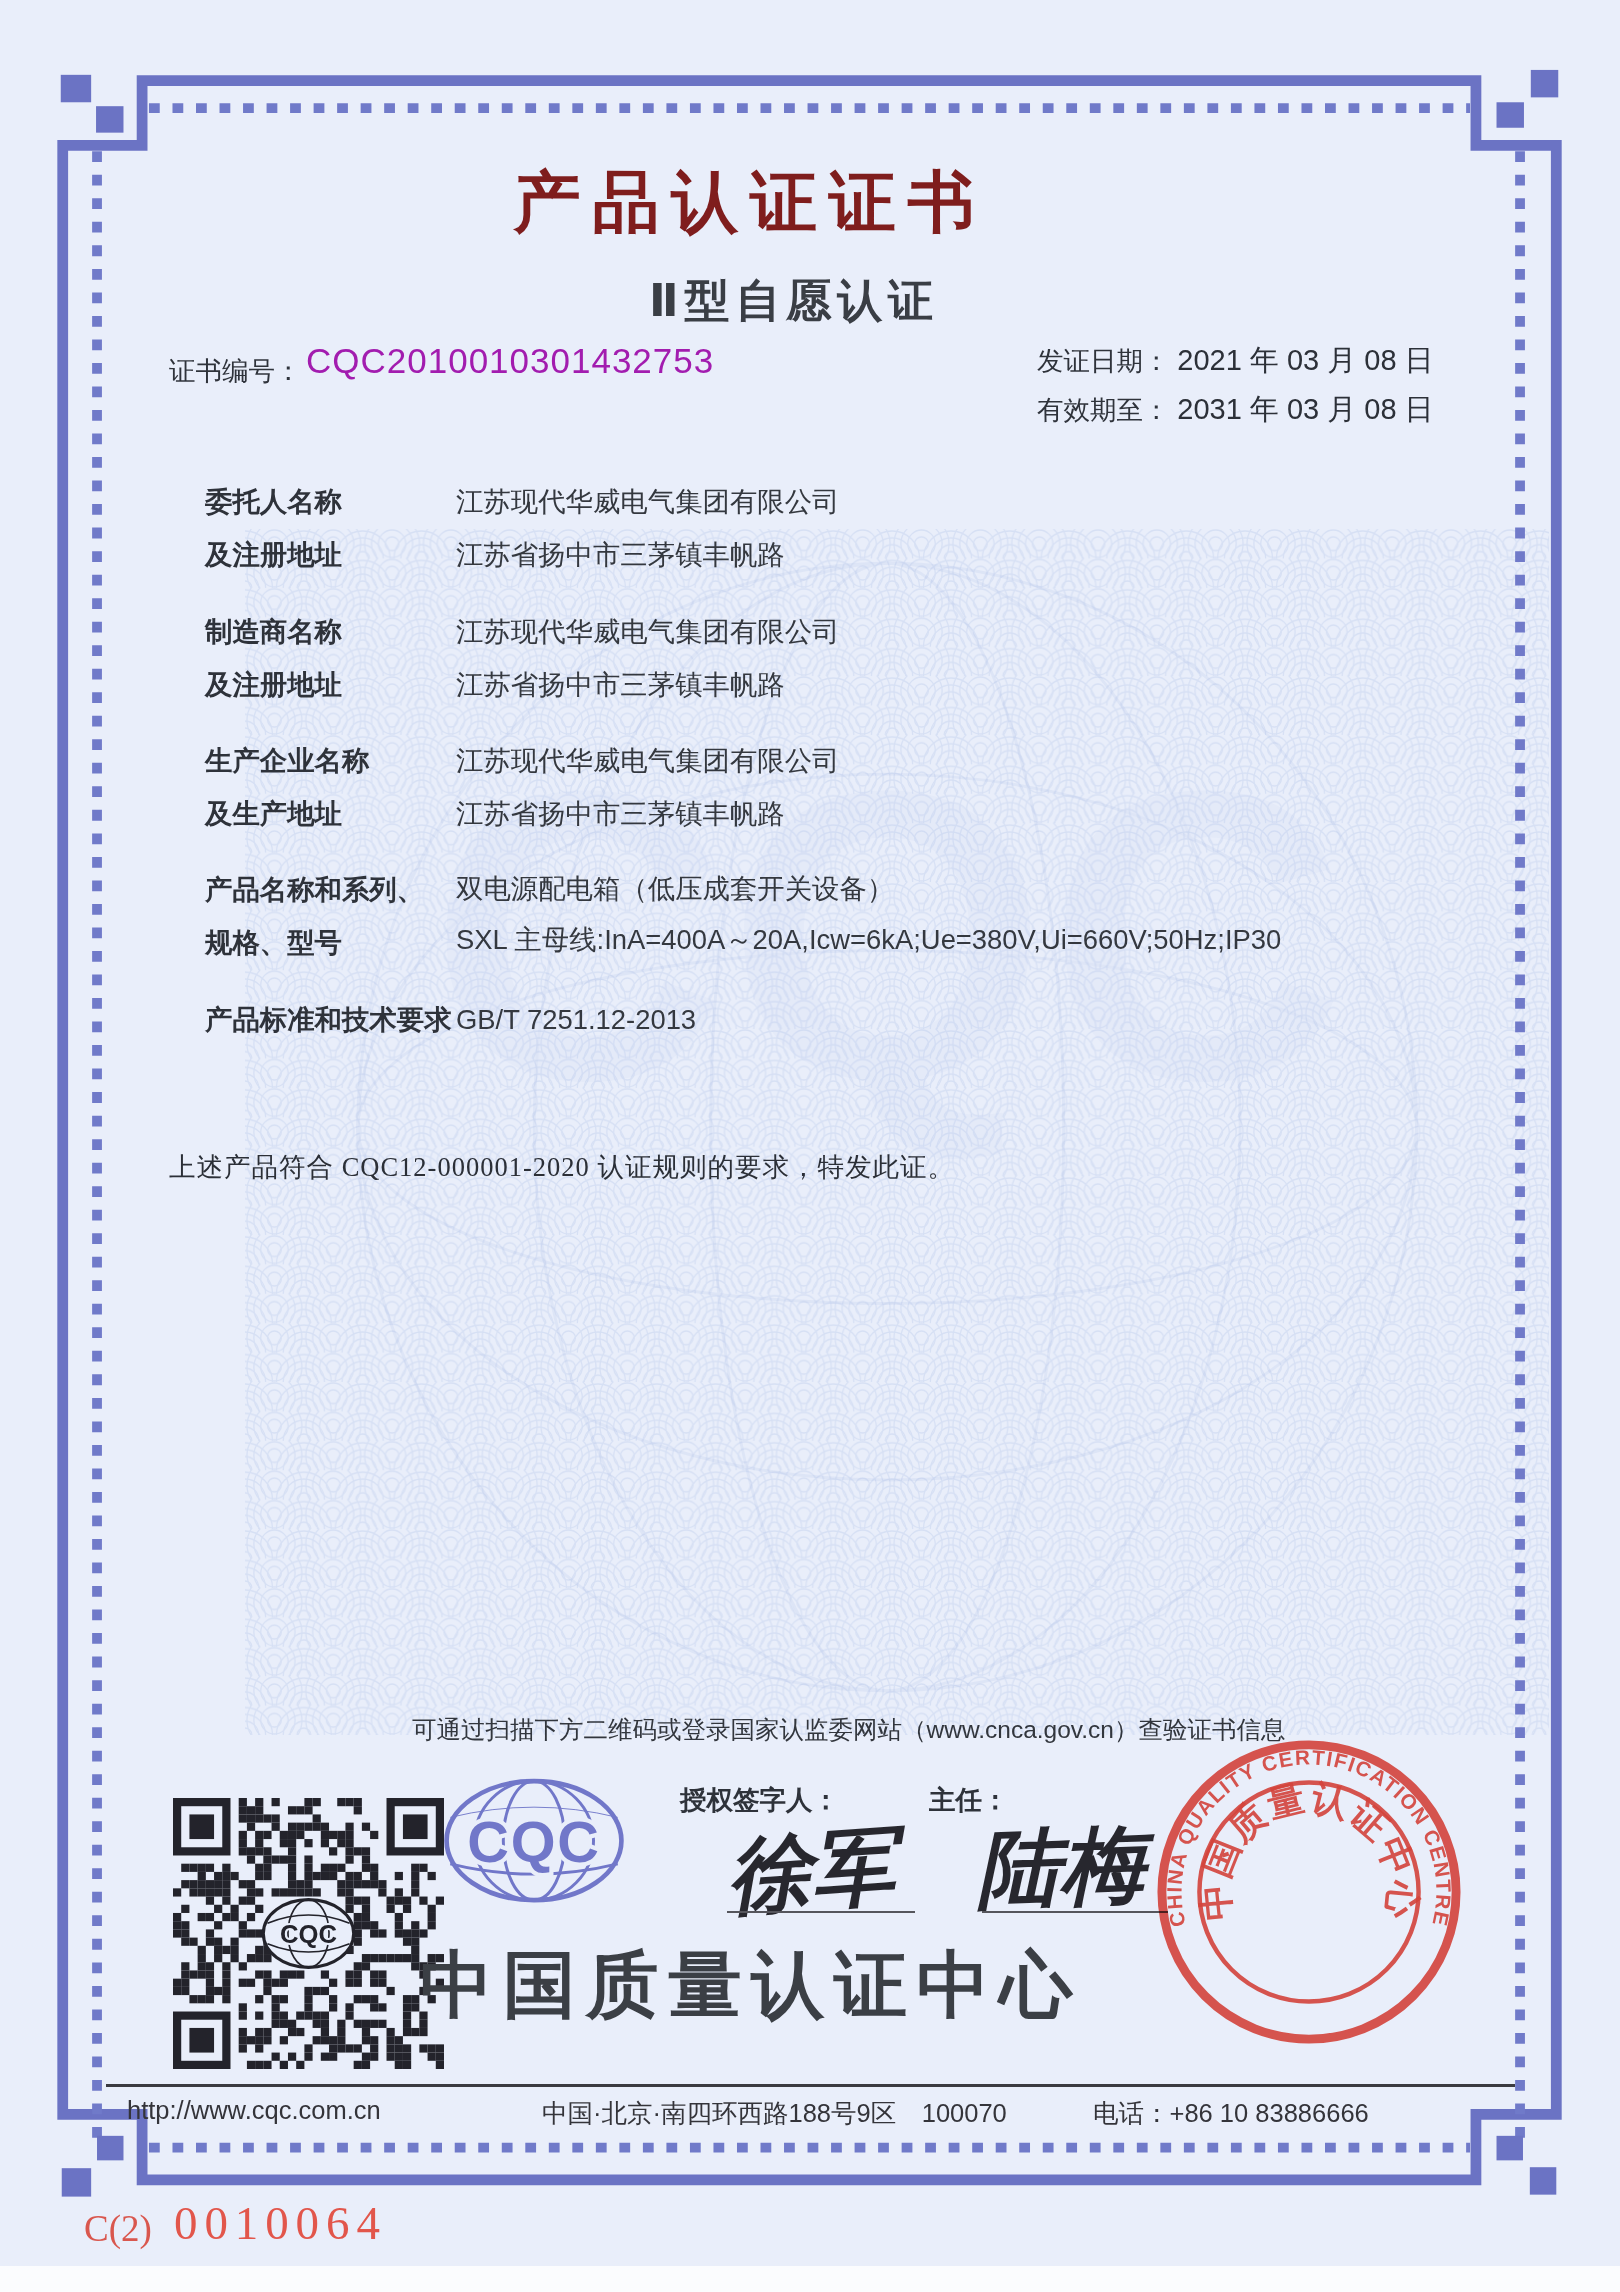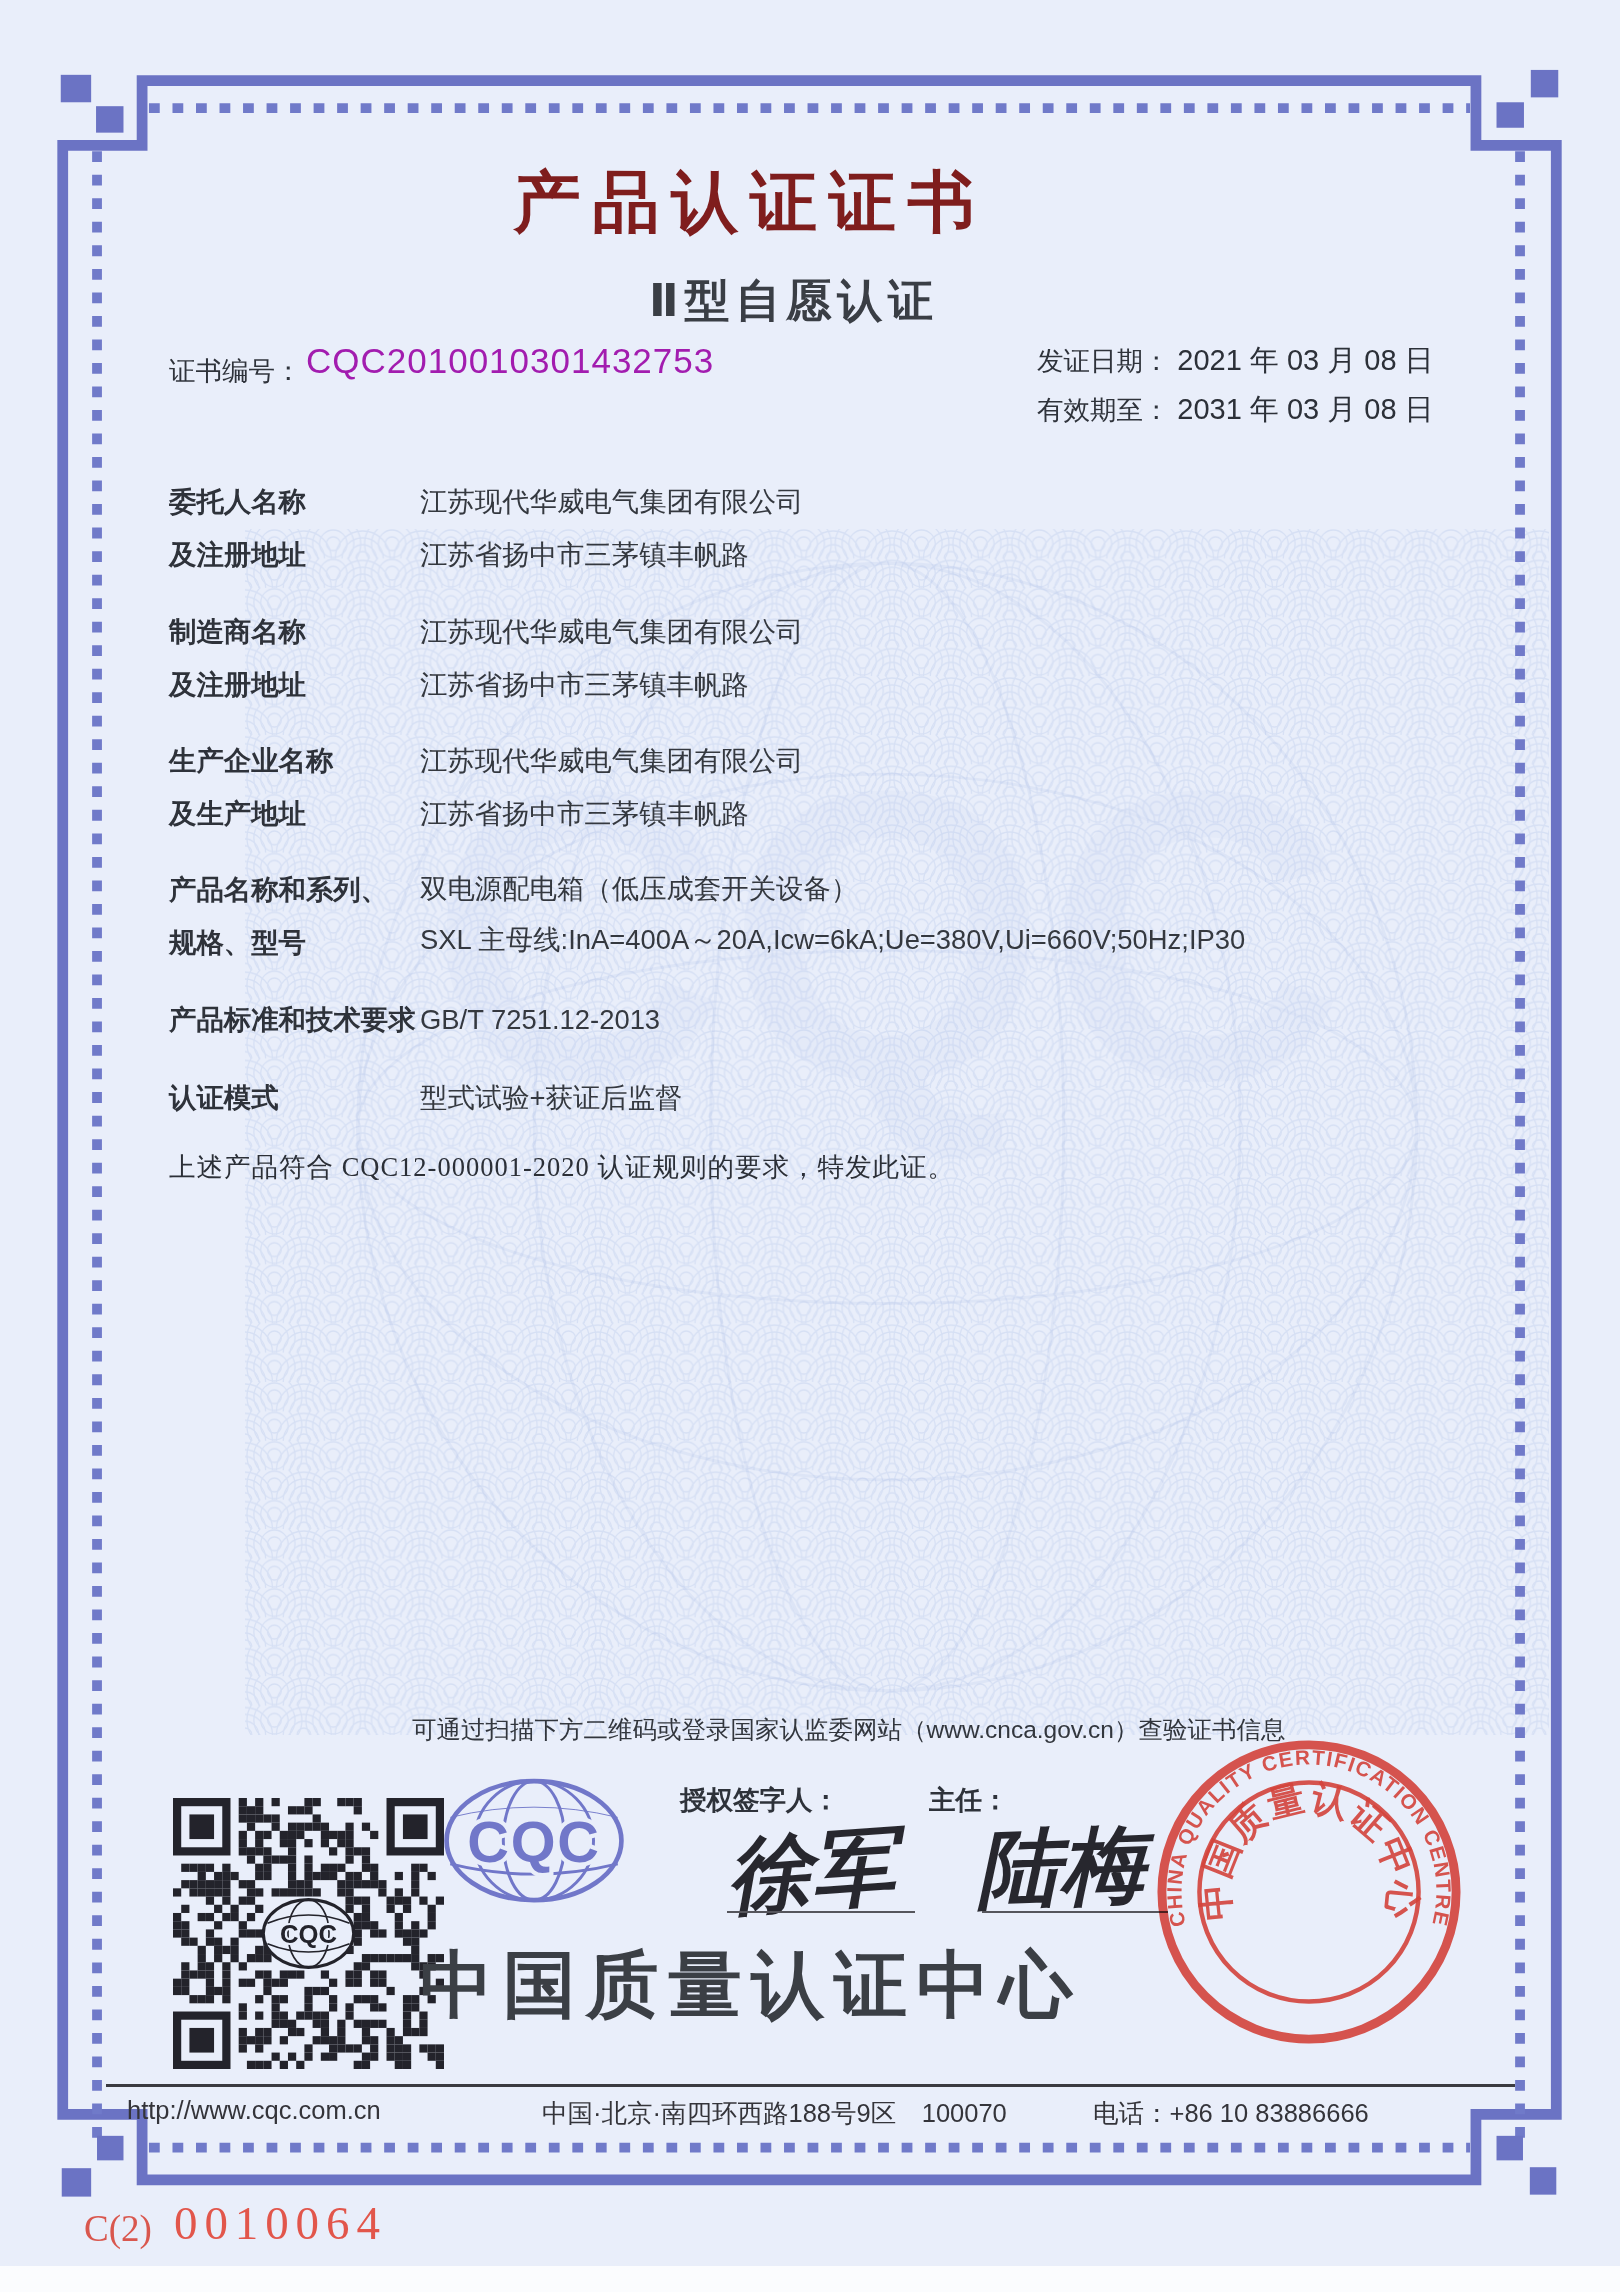--- a/index.html
+++ b/index.html
@@ -9,21 +9,21 @@
   svg.abs{display:block;}
   .kai{font-family:"Liberation Serif","DejaVu Serif",serif;}
   .title{width:1500px;left:0;top:157px;text-align:center;font-size:67px;font-weight:700;
          letter-spacing:11.8px;color:#7f1d1d;}
   .subtitle{width:1500px;left:0;top:271px;text-align:center;font-size:45px;font-weight:600;
          letter-spacing:5.9px;color:#3a3e45;padding-left:44px;}
   .certno-label{left:169px;top:353px;font-size:26.5px;color:#2f333b;}
   .certno-value{left:306px;top:341px;font-size:35px;font-weight:500;letter-spacing:1px;color:#a21caf;}
   .daterow{font-size:26.5px;color:#2f333b;}
   .daterow .val{font-family:"Liberation Sans","DejaVu Sans",sans-serif;font-size:29px;font-weight:500;color:#2c3038;margin-left:7.8px;}
-  .frow{display:flex;}
+  .frow{display:flex;margin-left:36px;}
   .flabel{width:251px;font-size:27.4px;font-weight:700;color:#2e323a;line-height:53px;}
   .fvalue{font-size:27.4px;color:#34383f;line-height:53px;}
   .stmt{left:169px;font-size:26.5px;color:#2b2f37;letter-spacing:1px;}
   .qrnote{left:412px;top:1713px;font-size:24.5px;color:#32363d;}
   .siglabel{font-size:26.5px;font-weight:600;color:#2e323a;}
   .signame{font-family:"DejaVu Serif","Liberation Serif",serif;font-style:italic;font-weight:700;
            font-size:84px;color:#17171d;opacity:.92;}
   .sigline{height:2px;background:#55555c;top:1911px;}
   .orgname{left:420px;top:1937px;font-size:73px;font-weight:700;letter-spacing:9.8px;color:#3b3f45;}
   .footer-rule{left:106px;top:2084px;width:1409px;height:2.9px;background:#3a3a40;}
@@ -137,24 +137,20 @@
       <div>规格、型号</div>
     </div>
     <div class="fvalue" style="line-height:51px">
       <div>双电源配电箱（低压成套开关设备）</div>
       <div>SXL 主母线:InA=400A～20A,Icw=6kA;Ue=380V,Ui=660V;50Hz;IP30</div>
     </div>
   </div>
   <div class="abs frow" style="left:169px;top:993px">
     <div class="flabel">产品标准和技术要求</div>
     <div class="fvalue">GB/T 7251.12-2013</div>
-  </div>
-  <div class="abs frow" style="left:169px;top:1071px">
-    <div class="flabel">认证模式</div>
-    <div class="fvalue">型式试验+获证后监督</div>
   </div>
 
   <div class="abs kai stmt" style="top:1149px">上述产品符合 CQC12-000001-2020 认证规则的要求，特发此证。</div>
 
   <div class="abs qrnote">可通过扫描下方二维码或登录国家认监委网站（www.cnca.gov.cn）查验证书信息</div>
 
   <svg class="abs" id="qr-svg" style="left:173px;top:1798px;width:271px;height:271px" viewBox="0 0 264 264">
       <g fill="#23232b">
         <rect x="64" y="0" width="8" height="8"></rect>
         <rect x="80" y="0" width="8" height="8"></rect>

